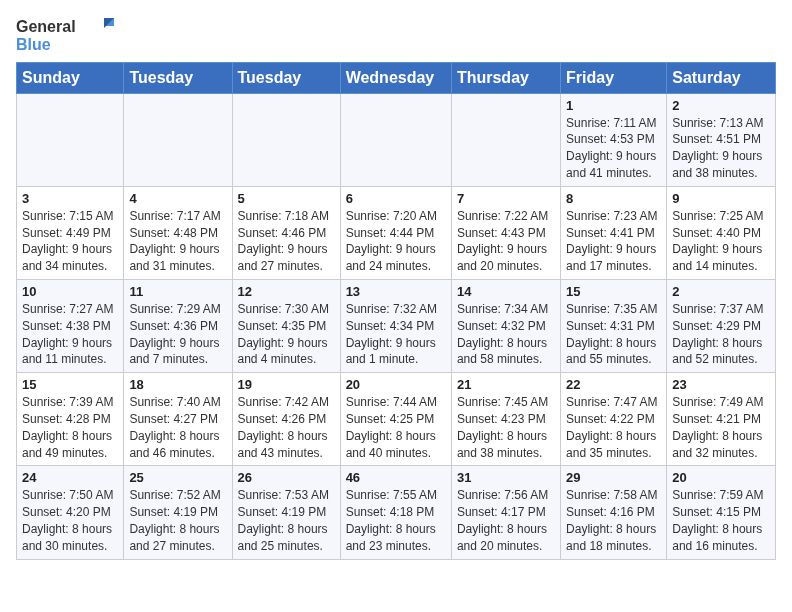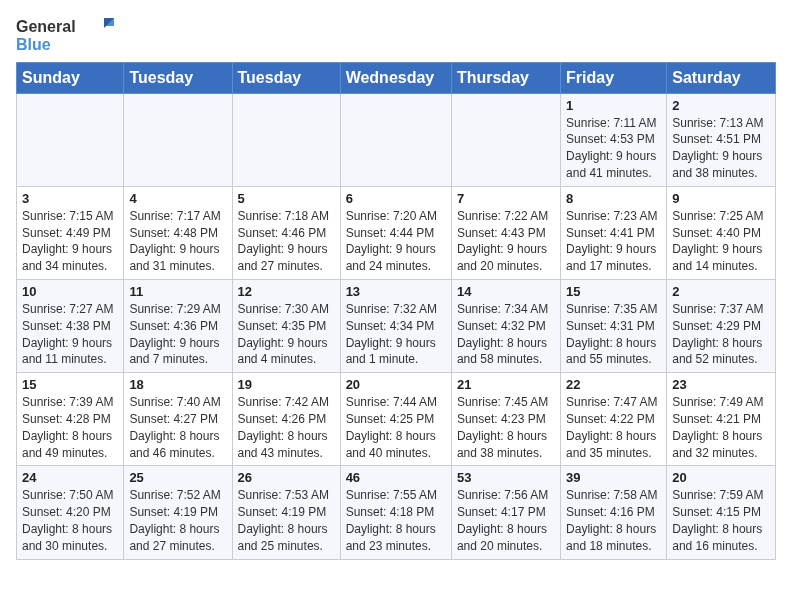--- a/index.html
+++ b/index.html
@@ -221,25 +221,25 @@
         </td>
         <td>
           <div class="day-num">26</div>
           <div class="day-info">Sunrise: 7:53 AM<br>Sunset: 4:19 PM<br>Daylight: 8 hours<br>and 25 minutes.</div>
         </td>
         <td>
           <div class="day-num">46</div>
           <div class="day-info">Sunrise: 7:55 AM<br>Sunset: 4:18 PM<br>Daylight: 8 hours<br>and 23 minutes.</div>
         </td>
         <td>
-          <div class="day-num">53</div>
+          <div class="day-num">31</div>
           <div class="day-info">Sunrise: 7:56 AM<br>Sunset: 4:17 PM<br>Daylight: 8 hours<br>and 20 minutes.</div>
         </td>
         <td>
-          <div class="day-num">39</div>
+          <div class="day-num">29</div>
           <div class="day-info">Sunrise: 7:58 AM<br>Sunset: 4:16 PM<br>Daylight: 8 hours<br>and 18 minutes.</div>
         </td>
         <td>
           <div class="day-num">20</div>
           <div class="day-info">Sunrise: 7:59 AM<br>Sunset: 4:15 PM<br>Daylight: 8 hours<br>and 16 minutes.</div>
         </td>
       </tr>
     </tbody>
 </table>
 

